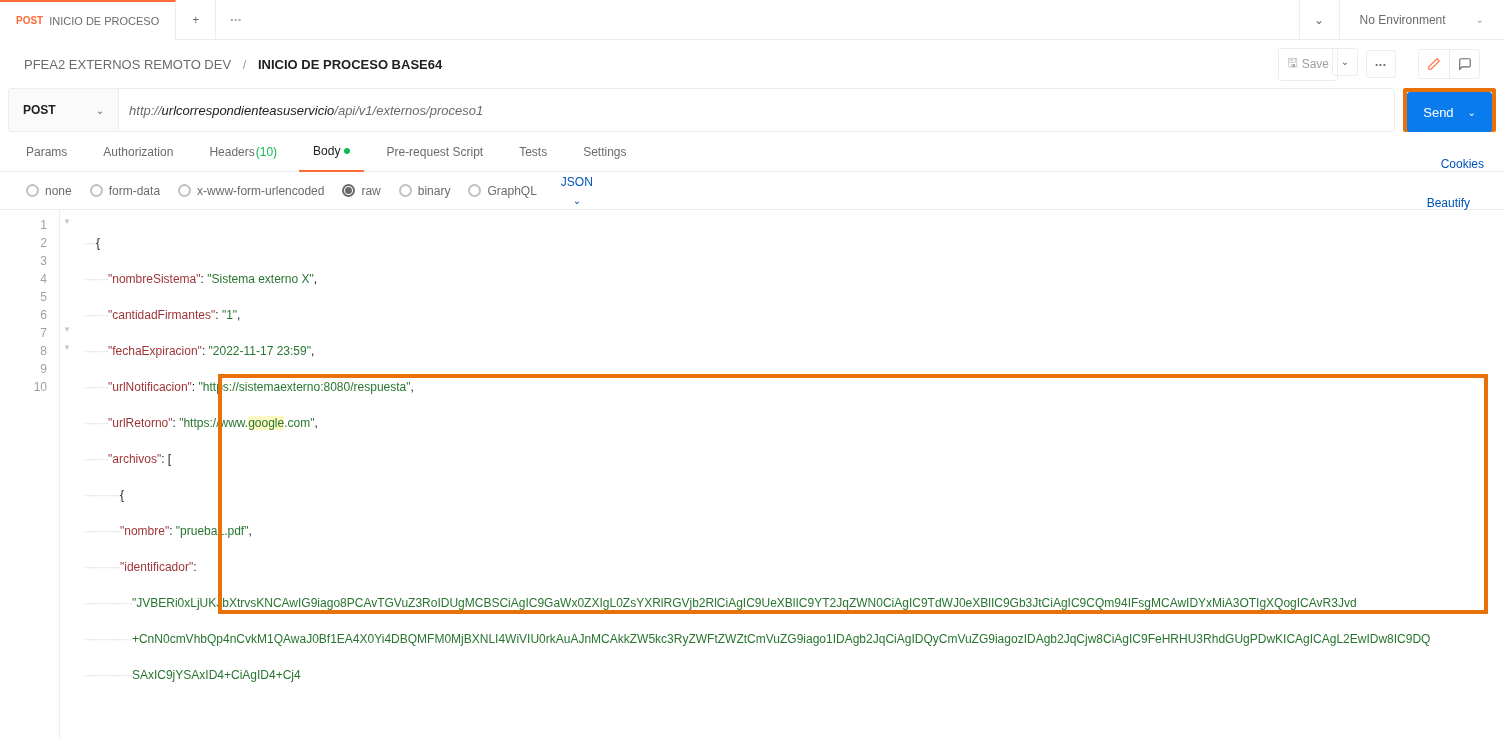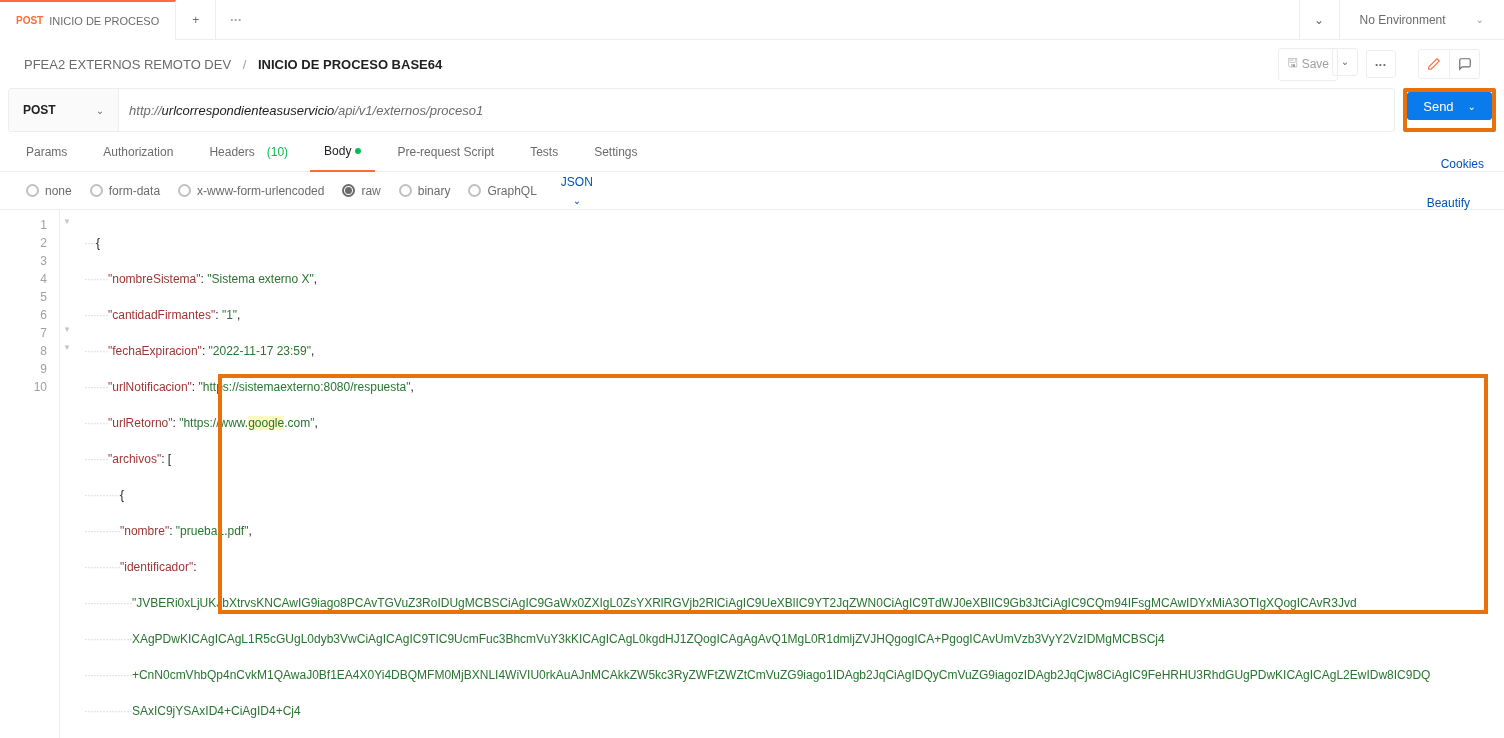--- a/index.html
+++ b/index.html
@@ -30,21 +30,21 @@
 .hm-group .icon-btn:first-child { border-left:none;}
 
 .url-row { display:flex; align-items:stretch; padding:0 8px; height:44px; gap:8px;}
 .url-group { display:flex; flex:1; border:1px solid #ededed; border-radius:3px; overflow:hidden;}
 .method-select { display:flex; align-items:center; padding:0 14px; font-size:12px; color:#212121; font-weight:600; border-right:1px solid #ededed; background:#fafafa;}
 .method-select .chev { margin-left:40px; color:#6b6b6b; font-weight:normal;}
 .url-input { flex:1; display:flex; align-items:center; padding:0 10px; font-size:13px; color:#212121;font-style:italic;}
 .url-input .dim { color:#6b6b6b;}
 .send-wrap { position:relative; padding:4px;}
 .send-hl { position:absolute; inset:0; border:4px solid #e8710a; border-radius:2px;}
-.send-btn { position:relative; display:flex; align-items:center; background:#097bed; color:#fff; font-size:13px; font-weight:500; border-radius:3px; height:28px; padding:0 16px; gap:14px;}
+.send-btn { position:relative; display:flex; align-items:center; background:#097bed; color:#fff; font-size:13px; font-weight:500; border-radius:3px; height:40px; padding:0 16px; gap:14px;}
 .send-btn .chev-d { font-size:10px;}
 
 .req-tabs { display:flex; height:40px; padding:0 12px; border-bottom:1px solid #ededed; gap:8px;}
 .req-tab { padding:0 14px; height:40px; display:flex; align-items:center; font-size:12px; color:#6b6b6b; cursor:pointer;}
 .req-tab.active { color:#212121; font-weight:500; border-bottom:2px solid #ff6c37;}
 .req-tab .count { color:#0cbb52;}
 .dot-active { width:6px;height:6px;border-radius:50%;background:#0cbb52;margin-left:4px;}
 .req-tabs-right { margin-left:auto; display:flex; align-items:center;}
 .link-blue { color:#0053b8; font-size:12px; cursor:pointer; padding:0 8px;margin-top:24px;}
 
@@ -155,21 +155,21 @@
 
 <div class="req-tabs">
   <div class="req-tab">
       <span>Params</span>
     </div>
   <div class="req-tab">
       <span>Authorization</span>
     </div>
   <div class="req-tab">
       <span>Headers</span> 
-      <span class="count" style="margin-left:12px;">(10)</span>
+      <span class="count" style="margin-left:1px;">(10)</span>
     </div>
   <div class="req-tab active">
       <span>Body</span>
       <span class="dot-active"></span>
     </div>
   <div class="req-tab">
       <span>Pre-request Script</span>
     </div>
   <div class="req-tab">
       <span>Tests</span>
@@ -244,21 +244,20 @@
 <div class="code-line"><span class="ws">········</span><span class="key">"nombreSistema"</span><span class="punct">: </span><span class="str">"Sistema externo X"</span><span class="punct">,</span></div>
 <div class="code-line"><span class="ws">········</span><span class="key">"cantidadFirmantes"</span><span class="punct">: </span><span class="str">"1"</span><span class="punct">,</span></div>
 <div class="code-line"><span class="ws">········</span><span class="key">"fechaExpiracion"</span><span class="punct">: </span><span class="str">"2022-11-17 23:59"</span><span class="punct">,</span></div>
 <div class="code-line"><span class="ws">········</span><span class="key">"urlNotificacion"</span><span class="punct">: </span><span class="str">"https://sistemaexterno:8080/respuesta"</span><span class="punct">,</span></div>
 <div class="code-line"><span class="ws">········</span><span class="key">"urlRetorno"</span><span class="punct">: </span><span class="str">"https://www.</span><span class="str hl">google</span><span class="str">.com"</span><span class="punct">,</span></div>
 <div class="code-line"><span class="ws">········</span><span class="key">"archivos"</span><span class="punct">: [</span></div>
 <div class="code-line"><span class="ws">············</span><span class="punct">{</span></div>
 <div class="code-line"><span class="ws">············</span><span class="key">"nombre"</span><span class="punct">: </span><span class="str">"prueba1.pdf"</span><span class="punct">,</span></div>
 <div class="code-line"><span class="ws">············</span><span class="key">"identificador"</span><span class="punct">:</span></div>
 <div class="code-line"><span class="ws">················</span><span class="str">"JVBERi0xLjUKJbXtrvsKNCAwIG9iago8PCAvTGVuZ3RoIDUgMCBSCiAgIC9GaWx0ZXIgL0ZsYXRlRGVjb2RlCiAgIC9UeXBlIC9YT2JqZWN0CiAgIC9TdWJ0eXBlIC9Gb3JtCiAgIC9CQm94IFsgMCAwIDYxMiA3OTIgXQogICAvR3Jvd</span></div>
-<div class="code-line"><span class="ws">················</span><span class="str">XAgPDwKICAgICAgL1R5cGUgL0dyb3VwCiAgICAgIC9TIC9UcmFuc3BhcmVuY3kKICAgICAgL0kgdHJ1ZQogICAgAgAvQ1MgL0R1dmljZVJHQgogICA+PgogICAvUmVzb3VyY2VzIDMgMCBSCj4</span></div>
 <div class="code-line"><span class="ws">················</span><span class="str">+CnN0cmVhbQp4nCvkM1QAwaJ0Bf1EA4X0Yi4DBQMFM0MjBXNLI4WiVIU0rkAuAJnMCAkkZW5kc3RyZWFtZWZtCmVuZG9iago1IDAgb2JqCiAgIDQyCmVuZG9iagozIDAgb2JqCjw8CiAgIC9FeHRHU3RhdGUgPDwKICAgICAgL2EwIDw8IC9DQ</span></div>
 <div class="code-line"><span class="ws">················</span><span class="str">SAxIC9jYSAxID4+CiAgID4+Cj4</span></div>
 
 
 
 
 
 
 
 

